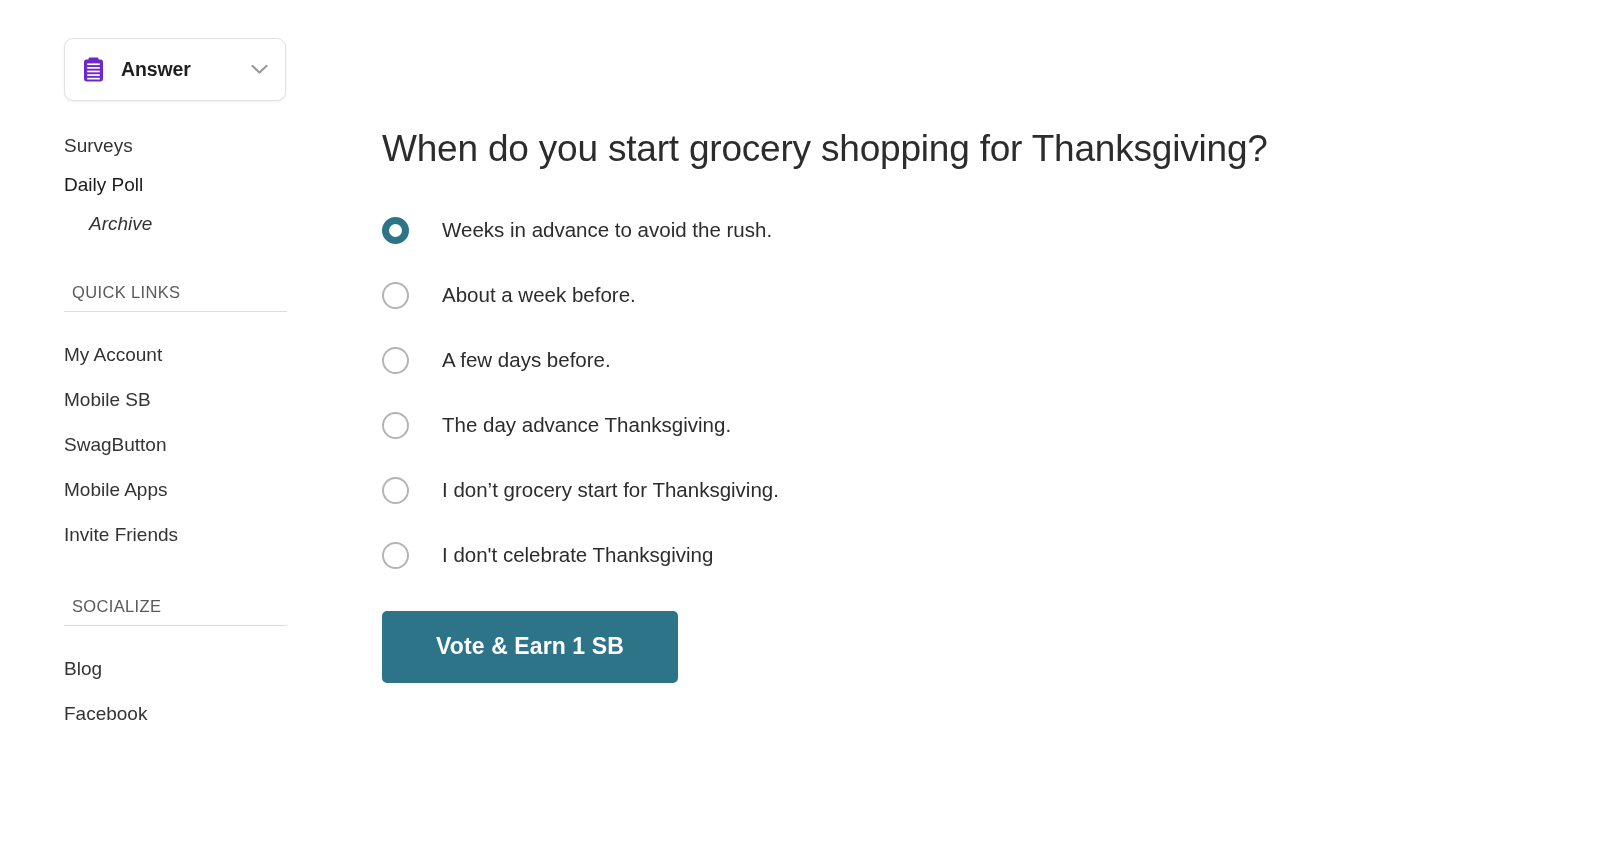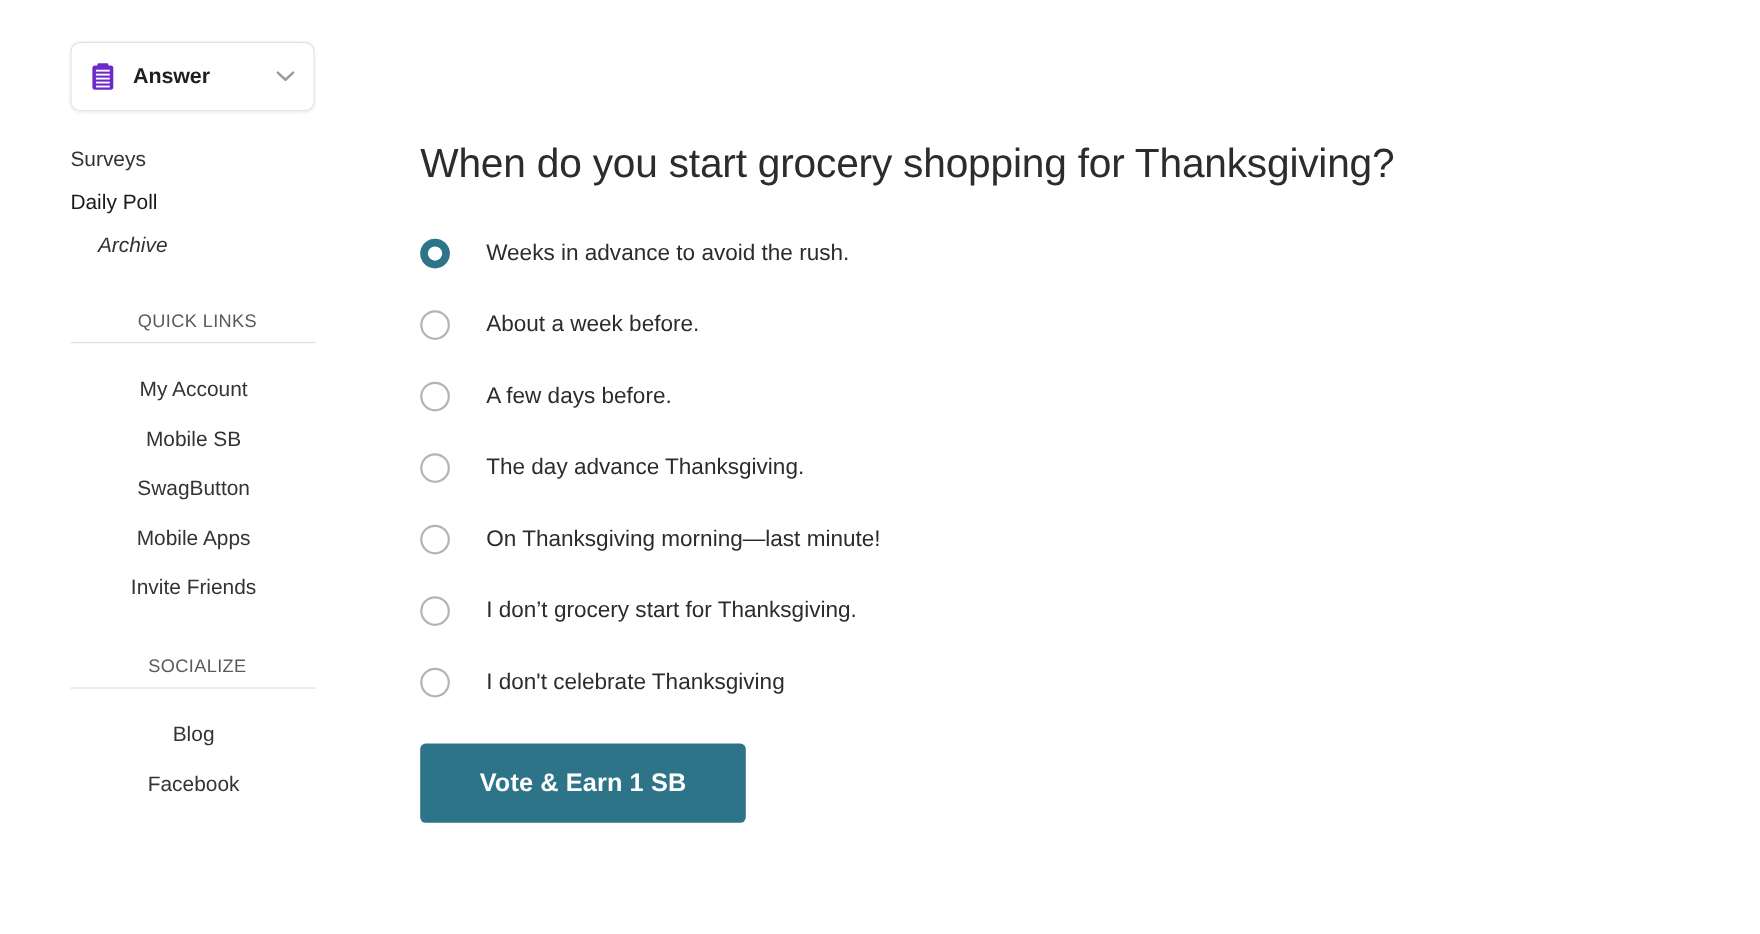--- a/index.html
+++ b/index.html
@@ -88,21 +88,20 @@
   }
   .nav-primary .nav-item.indent {
     padding-left: 25px;
     font-style: italic;
   }
 
   .section {
     margin-top: 40px;
     padding-left: 64px;
     padding-right: 12px;
-    text-align: center;
   }
   .section-title {
     font-size: 16.5px;
     color: #5a5a5a;
     letter-spacing: 0.35px;
     padding: 0 0 9px 8px;
     border-bottom: 1px solid #dcdcdc;
     width: 223px;
     box-sizing: border-box;
   }
@@ -252,24 +251,20 @@
       <li class="option">
         <span class="radio"></span>
         <span class="option-label">A few days before.</span>
       </li>
       <li class="option">
         <span class="radio"></span>
         <span class="option-label">The day advance Thanksgiving.</span>
       </li>
       <li class="option">
         <span class="radio"></span>
-        <span class="option-label">On Thanksgiving morning—last minute!</span>
-      </li>
-      <li class="option">
-        <span class="radio"></span>
         <span class="option-label">I don’t grocery start for Thanksgiving.</span>
       </li>
       <li class="option">
         <span class="radio"></span>
         <span class="option-label">I don't celebrate Thanksgiving</span>
       </li>
     </ul>
 
     <button class="vote-button">Vote &amp; Earn 1 SB</button>
 

